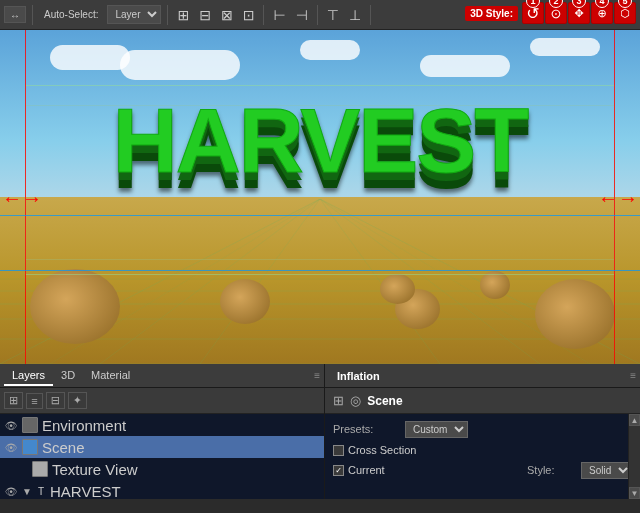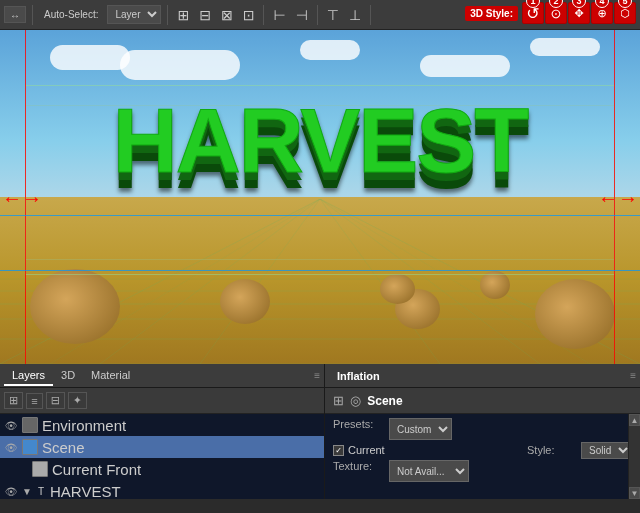--- a/index.html
+++ b/index.html
@@ -334,22 +334,23 @@
       font-weight: bold;
     }
     #properties-body {
       flex: 1;
       padding: 4px 8px;
       font-size: 11px;
       color: #ccc;
     }
     .prop-row {
       display: flex;
+      align-items: center;
       height: 22px;
-      gap: 6px;
+      gap: 22px;
     }
     .prop-label {
       color: #aaa;
       font-size: 11px;
       min-width: 50px;
     }
     .prop-select {
       background: #4a4a4a;
       border: 1px solid #666;
       color: #ccc;
@@ -539,21 +540,21 @@
 
       <div class="layer-row selected">
         <div class="layer-vis-icon">👁</div>
         <div class="layer-thumb blue"></div>
         <span class="layer-label">Scene</span>
       </div>
 
       <div class="layer-row layer-indent">
         <div class="layer-vis-icon"></div>
         <div class="layer-thumb grey" style="background:#aaa;"></div>
-        <span class="layer-label">Current Front</span>
+        <span class="layer-label">Texture View</span>
       </div>
 
       <div class="layer-row">
         <div class="layer-vis-icon">👁</div>
         <span style="color:#aaa;font-size:10px;margin-right:2px;">▼</span>
         <span style="color:#ccc;font-size:10px;margin-right:2px;">T</span>
         <span class="layer-label">HARVEST</span>
       </div>
 
       <div class="layer-row layer-indent2">
@@ -576,37 +577,35 @@
     </div>
     <div id="properties-body">
 
       <div class="prop-row">
         <span class="prop-label">Presets:</span>
         <select class="prop-select">
           <option>Custom</option>
         </select>
       </div>
 
+      <div class="checkbox-row">
+        <div class="cb-box"></div>
+        <span class="cb-label">Cross Section</span>
+      </div>
 
       <div class="checkbox-row">
         <div class="cb-box checked">✓</div>
         <span class="cb-label">Current</span>
         <span style="flex:1;"></span>
         <span class="prop-label">Style:</span>
         <select class="prop-select">
           <option>Solid</option>
         </select>
       </div>
 
-      <div class="prop-row">
-        <span class="prop-label">Texture:</span>
-        <select class="prop-select" style="width:80px;">
-          <option>Not Avail...</option>
-        </select>
-      </div>
     </div>
 
     <div id="right-panel-scroll">
       <div class="scroll-arrow">▲</div>
       <div class="scroll-arrow" style="position:absolute;bottom:0;width:100%;">▼</div>
     </div>
   </div>
 </div>
 
 </body></html>

